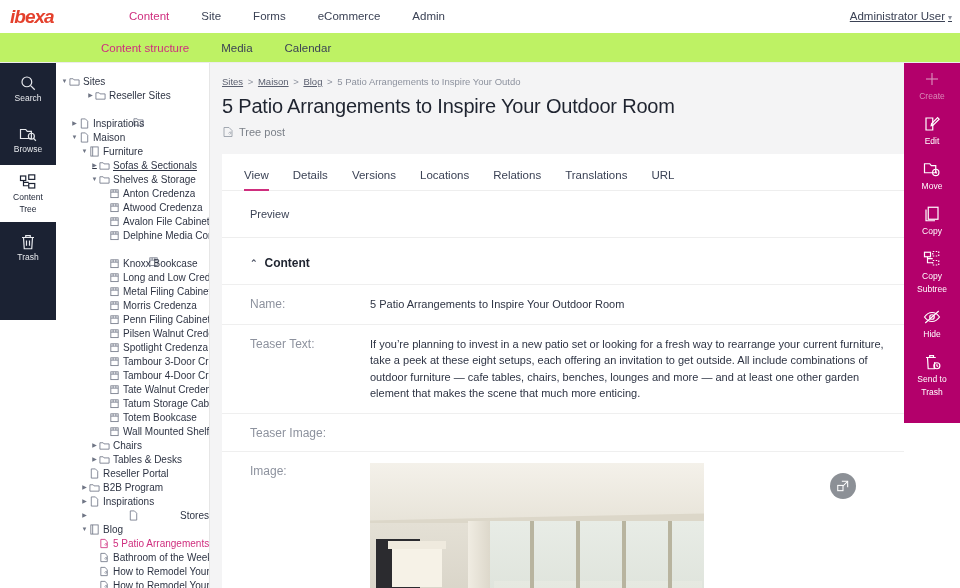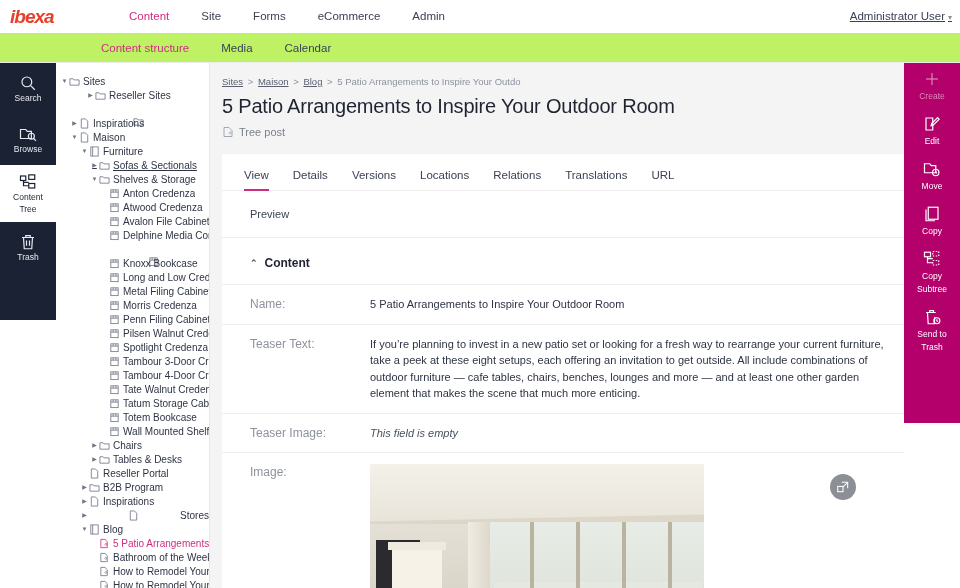--- a/index.html
+++ b/index.html
@@ -588,21 +588,20 @@
         <div class="fval">5 Patio Arrangements to Inspire Your Outdoor Room</div>
       </div>
 
       <div class="frow">
         <div class="flabel">Teaser Text:</div>
         <div class="fval">If you’re planning to invest in a new patio set or looking for a fresh way to rearrange your current furniture, take a peek at these eight setups, each offering an invitation to get outside. All include combinations of outdoor furniture — cafe tables, chairs, benches, lounges and more — and at least one other garden element that makes the scene that much more enticing.</div>
       </div>
 
       <div class="frow">
         <div class="flabel">Teaser Image:</div>
-        <div class="fval empty">This field is empty</div>
       </div>
 
       <div class="frow">
         <div class="flabel">Image:</div>
         <div class="fval thumbwrap">
           <div class="thumb">
             <div class="rm-ceiling"></div>
             <div class="rm-ceil-edge"></div>
             <div class="rm-left"></div>
             <div class="rm-dark"></div>
@@ -665,20 +664,28 @@
         <rect x="2" y="3" width="8" height="6"></rect>
           <rect x="13" y="2" width="8" height="6" stroke-dasharray="2 2"></rect>
         <rect x="13" y="14" width="8" height="6" stroke-dasharray="2 2"></rect>
           <path d="M6 9v8h7M6 11.5h7"></path>
       </svg>
       <span class="act-label">Copy</span>
       <span class="act-label">Subtree</span>
     </div>
     <div class="act">
       <svg class="act-ico" viewBox="0 0 24 24" fill="none" stroke="currentColor" stroke-width="1.6">
+        <path d="M2 12s4-6 10-6 10 6 10 6-4 6-10 6S2 12 2 12z"></path>
+          <circle cx="12" cy="12" r="3"></circle>
+          <line x1="3" y1="20" x2="21" y2="4"></line>
+      </svg>
+      <span class="act-label">Hide</span>
+    </div>
+    <div class="act">
+      <svg class="act-ico" viewBox="0 0 24 24" fill="none" stroke="currentColor" stroke-width="1.6">
         <path d="M4 6h13M9 6V3.5h5V6M6 6l.9 15h8.2l.6-9"></path>
           <circle cx="18.5" cy="17" r="4"></circle>
           <path d="M18.5 15v2.2l1.5.9"></path>
       </svg>
       <span class="act-label">Send to</span>
       <span class="act-label">Trash</span>
     </div>
   </div>
 
 </div>

